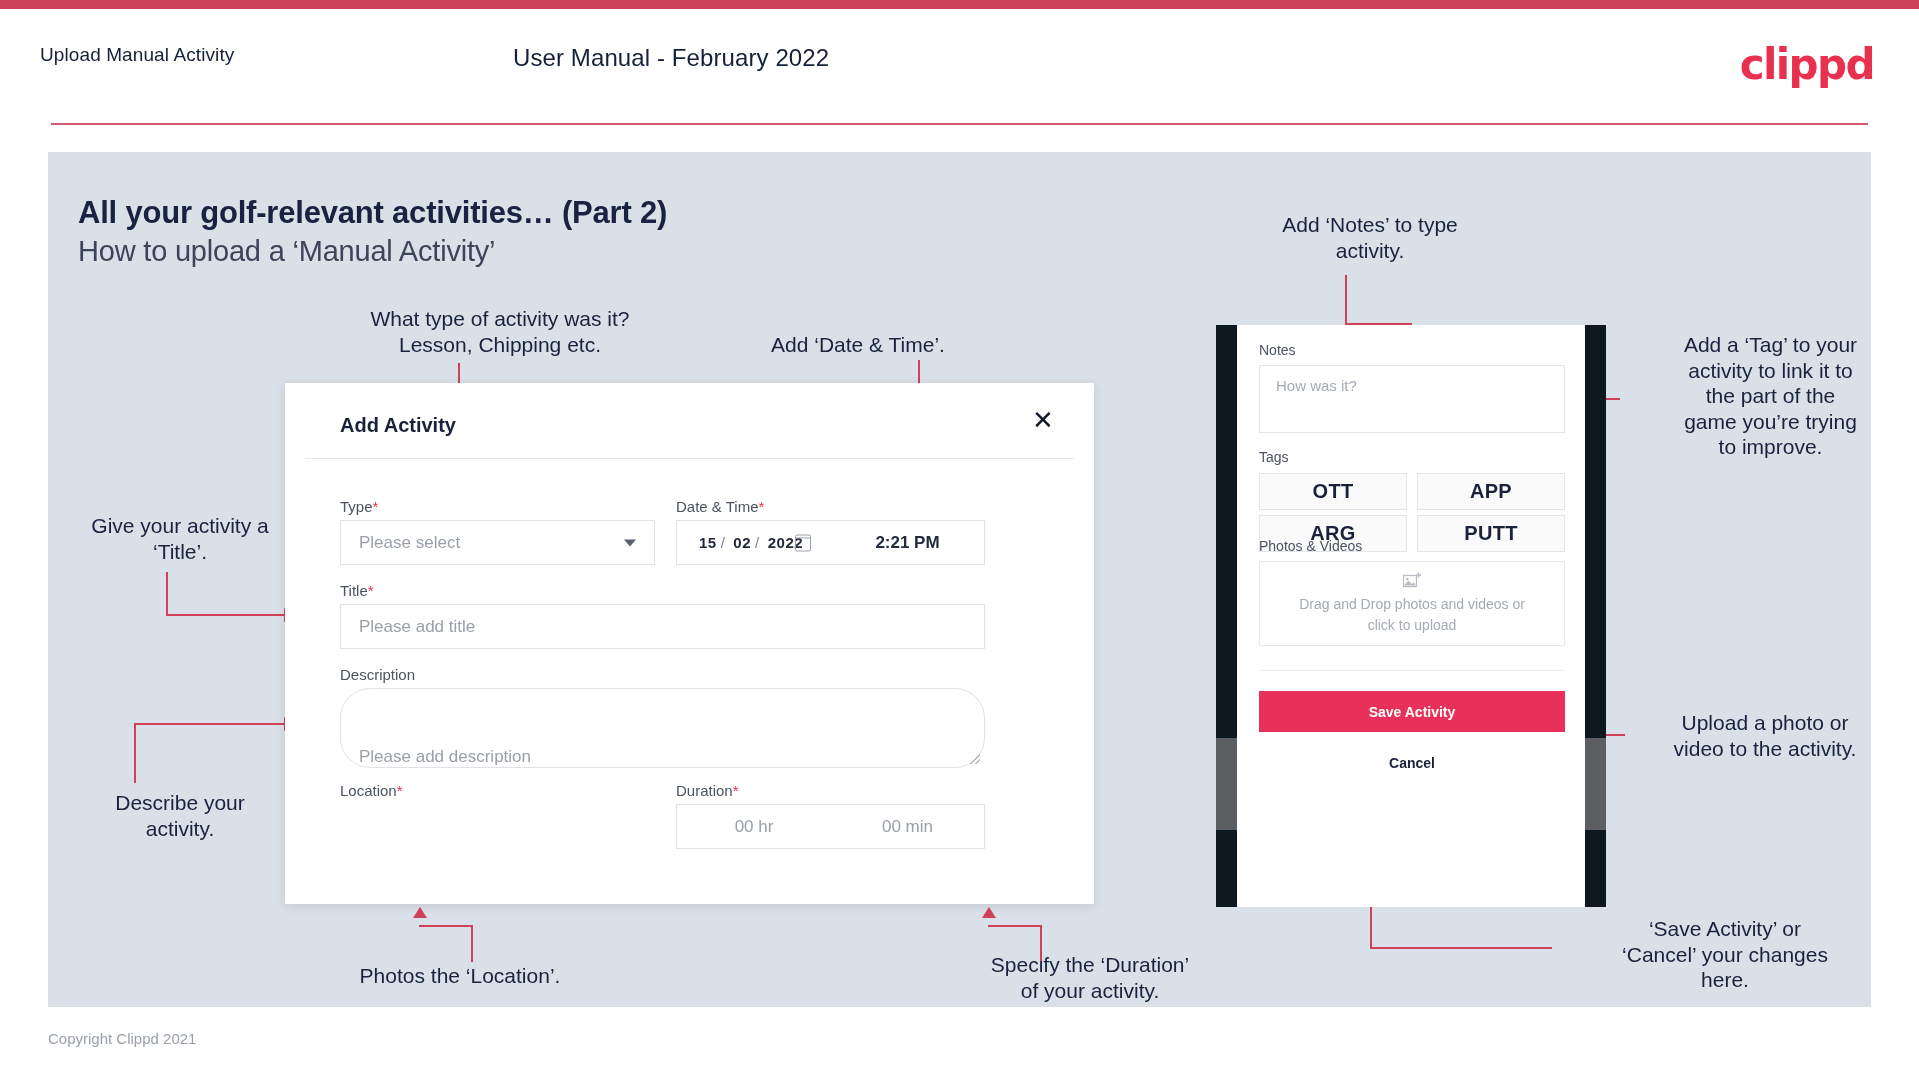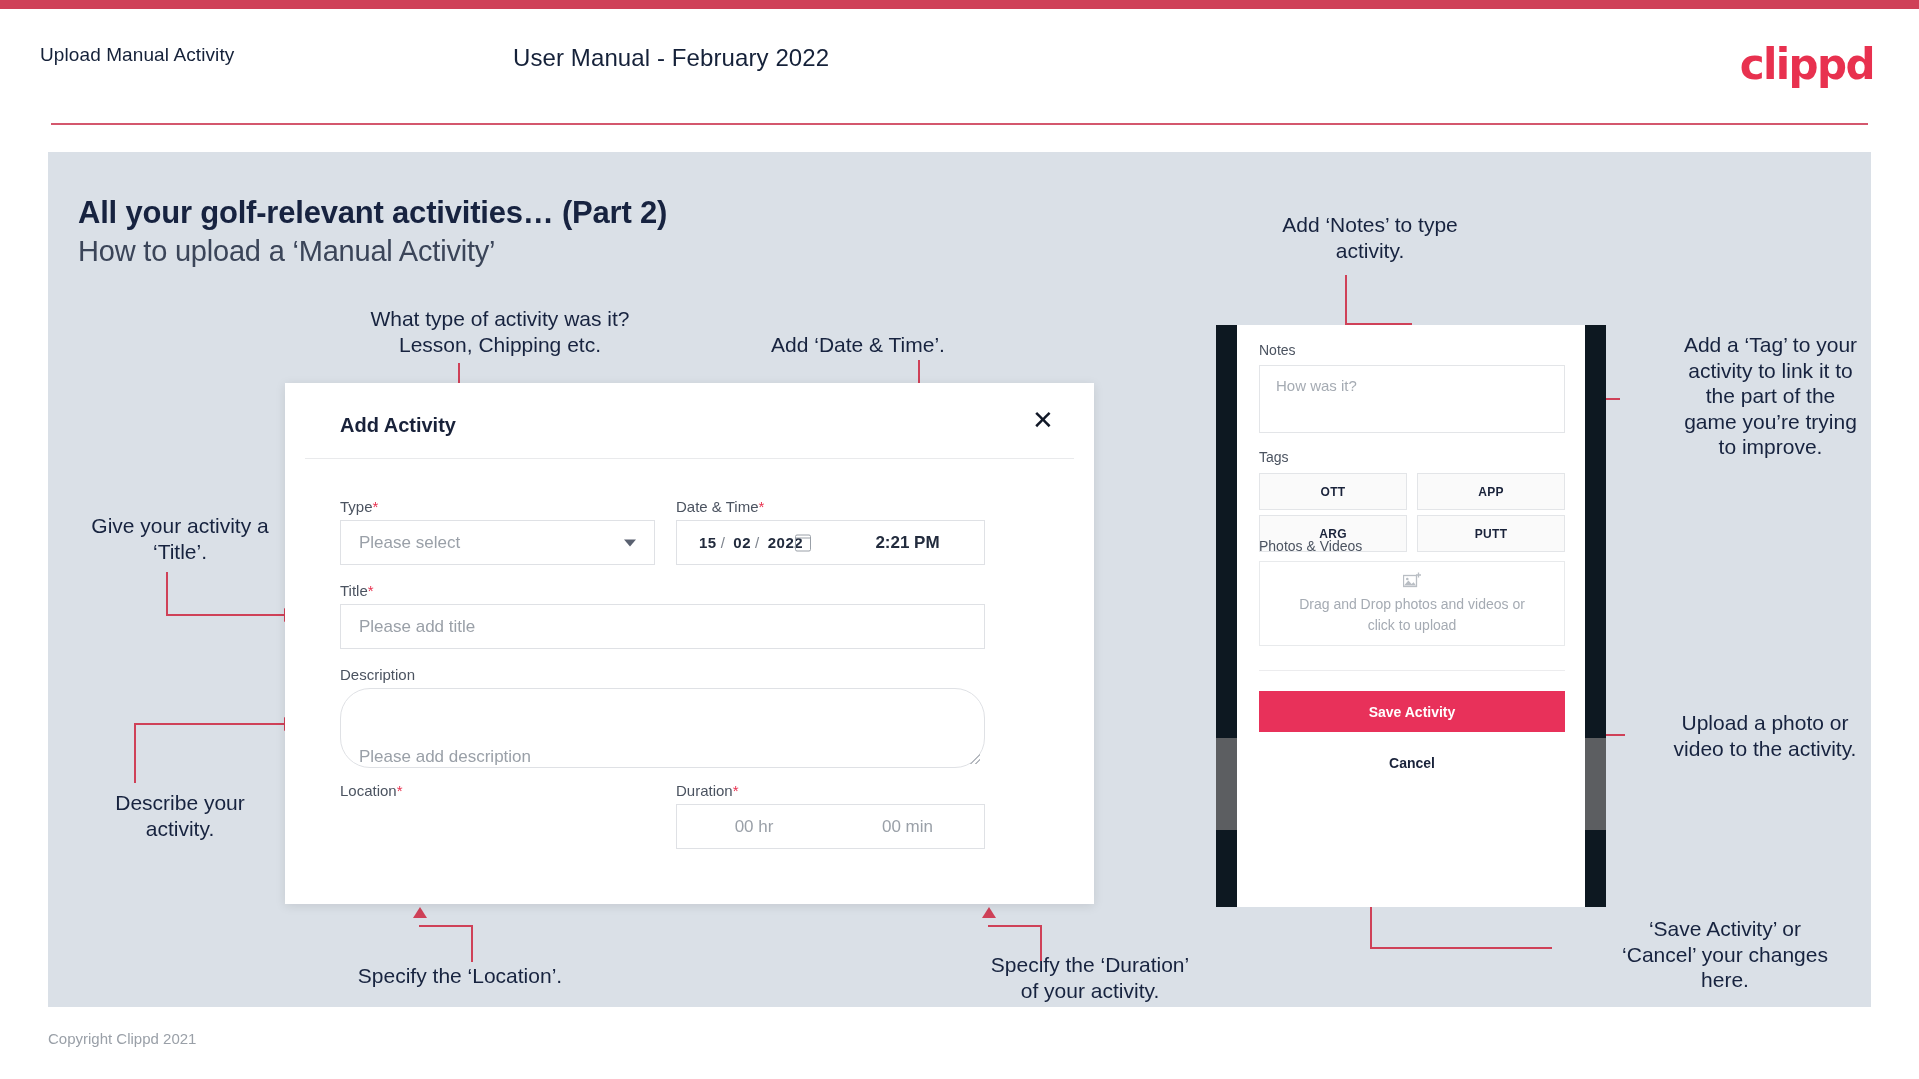--- a/index.html
+++ b/index.html
@@ -157,21 +157,21 @@
   .ph-label { position: absolute; font-size: 14px; color: #4b5360; }
   .ph-notes {
     position: absolute; left: 22px; top: 40px; width: 306px; height: 68px;
     border: 1px solid #e3e5e8; background: #fff;
     font-size: 15px; color: #a5abb3; padding: 11px 0 12px 16px;
   }
   .tag {
     position: absolute; width: 148px; height: 37px;
     border: 1px solid #e3e5e8; background: #fafafa;
     display: flex; align-items: center; justify-content: center;
-    font-size: 12px; font-weight: 700; color: #19223a; letter-spacing: .3px;
+    font-size: 20px; font-weight: 700; color: #19223a; letter-spacing: .3px;
   }
   .dropzone {
     position: absolute; left: 22px; top: 236px; width: 306px; height: 85px;
     border: 1px solid #e8eaec; background: #fff;
     display: flex; flex-direction: column; align-items: center; justify-content: center;
   }
   .dz-text {
     font-size: 14px; color: #a5abb3; text-align: center; line-height: 1.5; margin-top: 6px;
   }
   .dz-ico { width: 19px; height: 16px; position: relative; }
@@ -228,21 +228,21 @@
   <div class="ln" style="left:166px; top:572px; width:2px; height:44px;"></div>
   <div class="ln" style="left:166px; top:614px; width:120px; height:2px;"></div>
   <div class="arrow-r" style="left:284px; top:608px;"></div>
 
   <div class="anno" style="left:40px; top:790px; width:280px;">Describe your
 activity.</div>
   <div class="ln" style="left:134px; top:723px; width:2px; height:60px;"></div>
   <div class="ln" style="left:134px; top:723px; width:152px; height:2px;"></div>
   <div class="arrow-r" style="left:284px; top:717px;"></div>
 
-  <div class="anno" style="left:300px; top:963px; width:320px;">Specify the ‘Location’.</div>
+  <div class="anno" style="left:300px; top:963px; width:320px;">Photos the ‘Location’.</div>
   <div class="ln" style="left:471px; top:927px; width:2px; height:35px;"></div>
   <div class="ln" style="left:419px; top:925px; width:54px; height:2px;"></div>
   <div class="ln" style="left:419px; top:925px; width:2px; height:-0px;"></div>
   <div class="arrow-u" style="left:413px; top:907px;"></div>
 
   <div class="anno" style="left:950px; top:952px; width:280px;">Specify the ‘Duration’
 of your activity.</div>
   <div class="ln" style="left:1040px; top:927px; width:2px; height:34px;"></div>
   <div class="ln" style="left:988px; top:925px; width:54px; height:2px;"></div>
   <div class="arrow-u" style="left:982px; top:907px;"></div>

